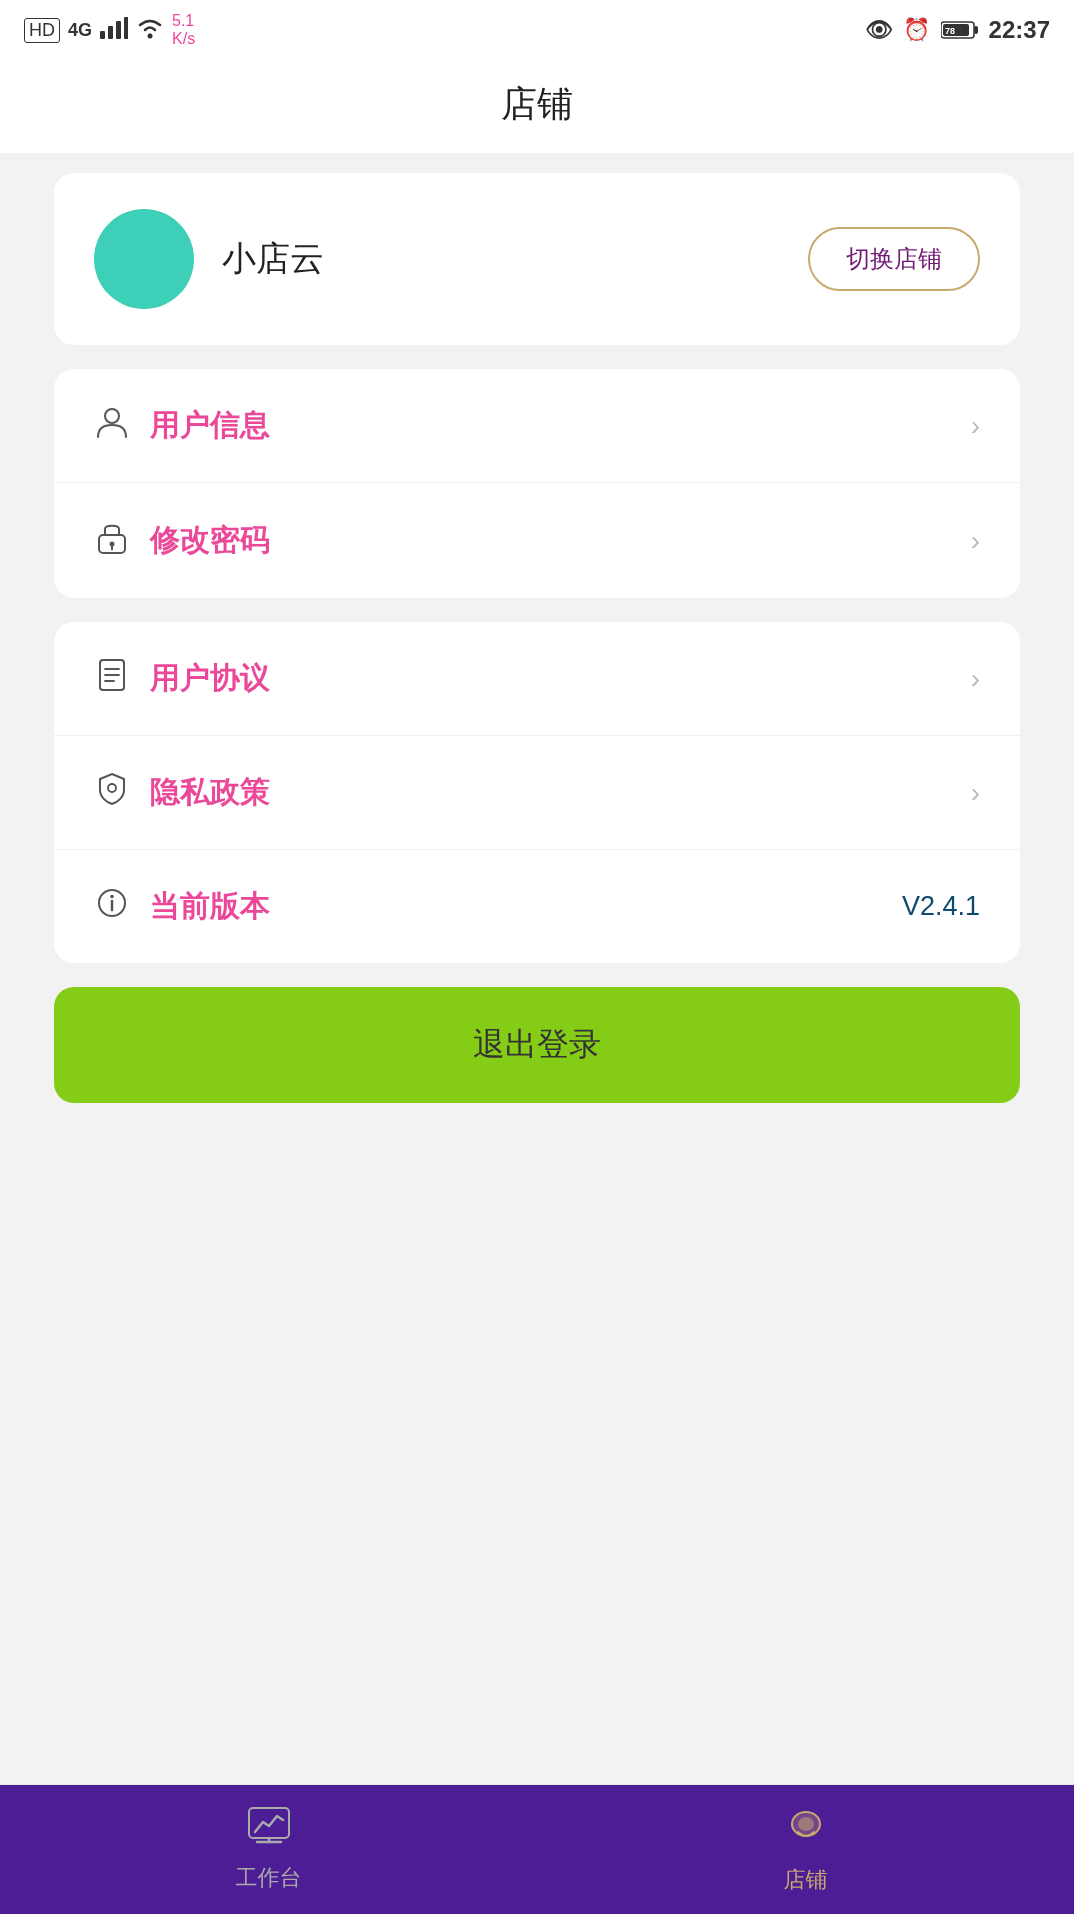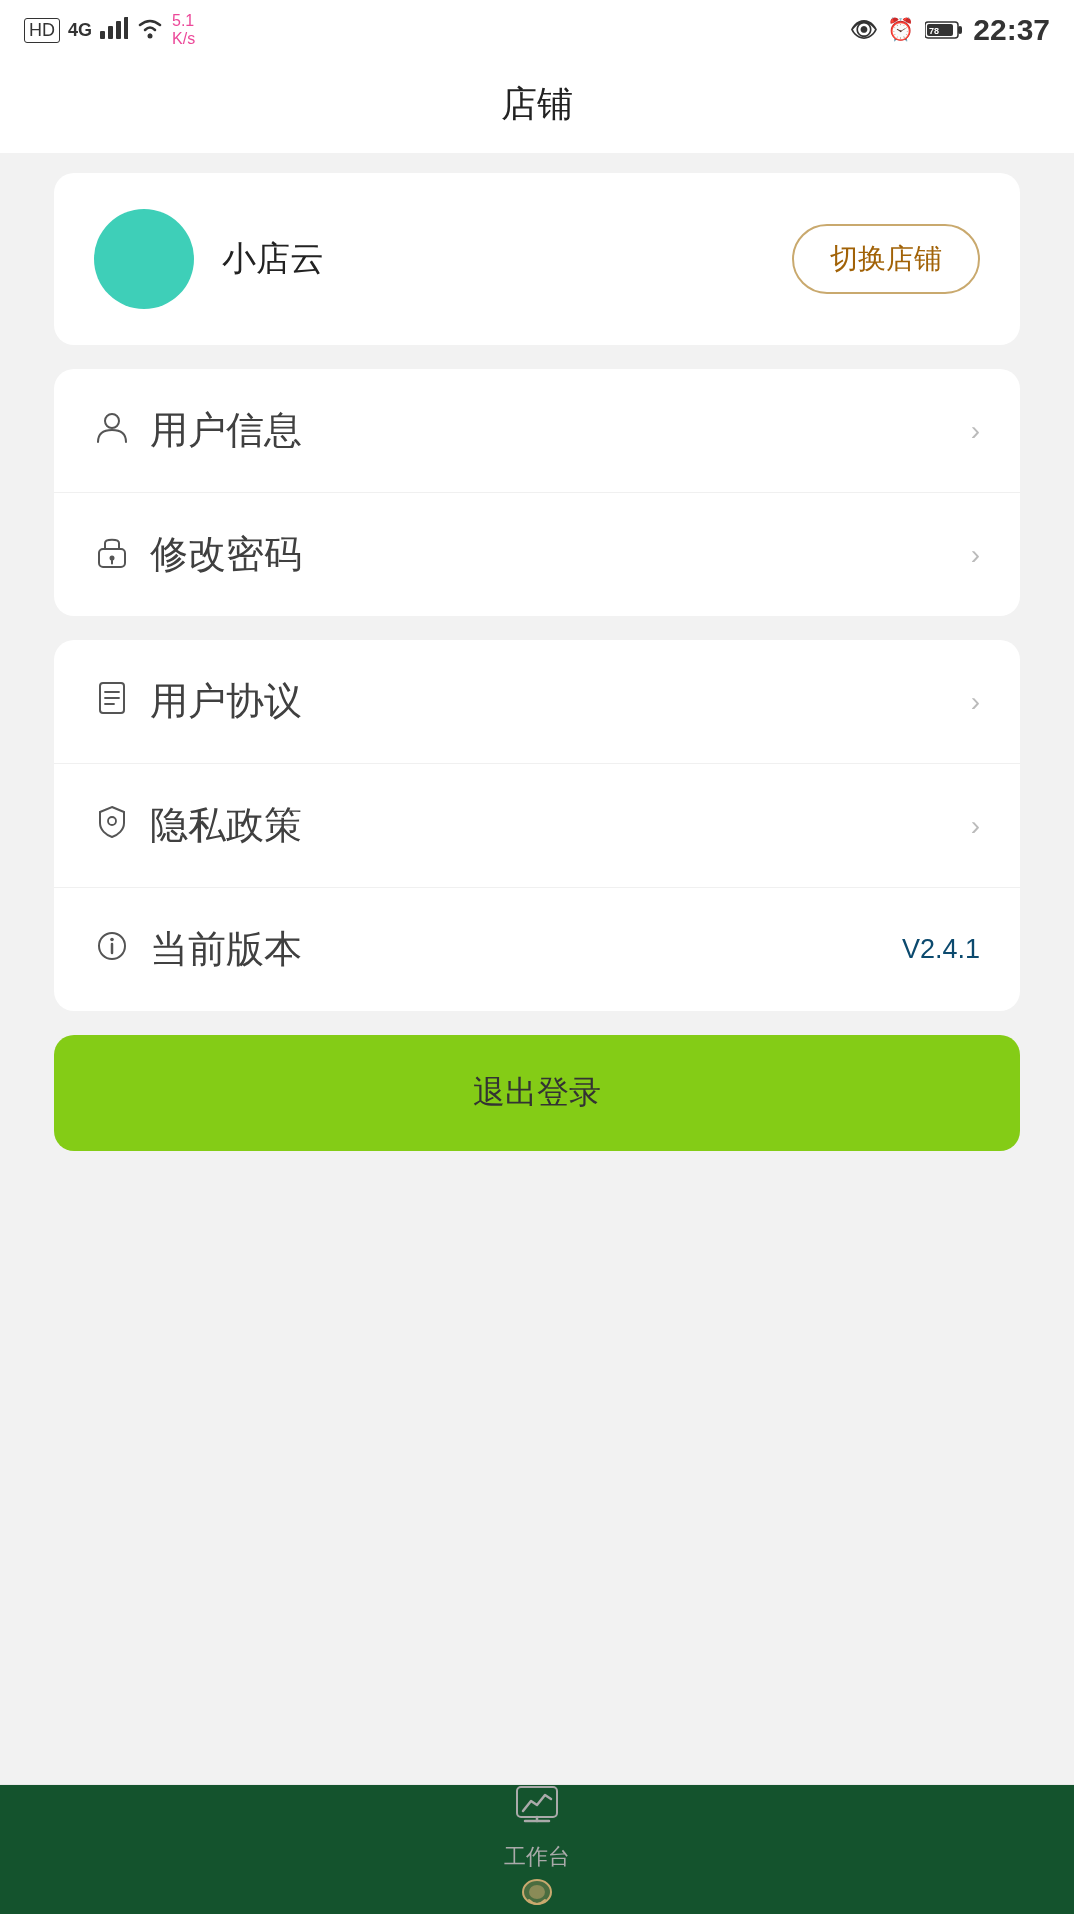--- a/index.html
+++ b/index.html
@@ -85,22 +85,22 @@
     }
     .store-name {
       font-size: 34px;
       font-weight: 400;
       color: #222;
     }
     .switch-btn {
       border: 2px solid #c9a96e;
       border-radius: 40px;
       padding: 14px 36px;
-      font-size: 28px;
-      color: #a16207;
+      font-size: 24px;
+      color: #701a75;
       background: transparent;
       cursor: pointer;
     }
 
     
     .menu-item {
       display: flex;
       align-items: center;
       justify-content: space-between;
       padding: 36px 40px;
@@ -116,22 +116,23 @@
       align-items: center;
       gap: 20px;
     }
     .menu-icon {
       font-size: 30px;
       color: #555;
       width: 36px;
       text-align: center;
     }
     .menu-label {
-      font-size: 38px;
-      color: #404040;
+      font-size: 30px;
+      color: #ec4899;
+      font-weight: bold;
     }
     .menu-right {
       display: flex;
       align-items: center;
       gap: 12px;
     }
     .menu-value {
       font-size: 27px;
       color: #0c4a6e;
     }
@@ -154,26 +155,25 @@
       color: #333;
     }
 
     
     .bottom-nav {
       position: absolute;
       bottom: 0;
       left: 0;
       width: 100%;
       height: 130px;
-      background: #14532d;
+      background: #4c1d95;
       border-top: 1px solid #e8e8e8;
       display: flex;
       align-items: center;
       justify-content: space-around;
-      flex-direction: column;
     }
     .nav-item {
       display: flex;
       flex-direction: column;
       align-items: center;
       gap: 8px;
       cursor: pointer;
       flex: 1;
     }
     .nav-icon {
@@ -220,21 +220,21 @@
     <span style="font-size:22px;">👁</span>
     <span style="font-size:22px;">⏰</span>
     <span style="display:inline-flex;align-items:center;gap:2px;">
       <svg width="38" height="20" viewBox="0 0 38 20">
         <rect x="0" y="2" width="33" height="16" rx="3" fill="none" stroke="#333" stroke-width="1.5"></rect>
         <rect x="33" y="6" width="4" height="8" rx="2" fill="#333"></rect>
         <rect x="2" y="4" width="26" height="12" rx="2" fill="#333"></rect>
         <text x="4" y="14" font-size="9" fill="#fff" font-weight="bold">78</text>
       </svg>
     </span>
-    <span style="font-size:30px;font-weight:600;">22:37</span>
+    <span style="font-size:24px;font-weight:600;">22:37</span>
   </div>
 </div>
 
 <div class="page-header">
   <span>店铺</span>
 </div>
 
 <div class="content-wrapper">
 
   <div class="card">

